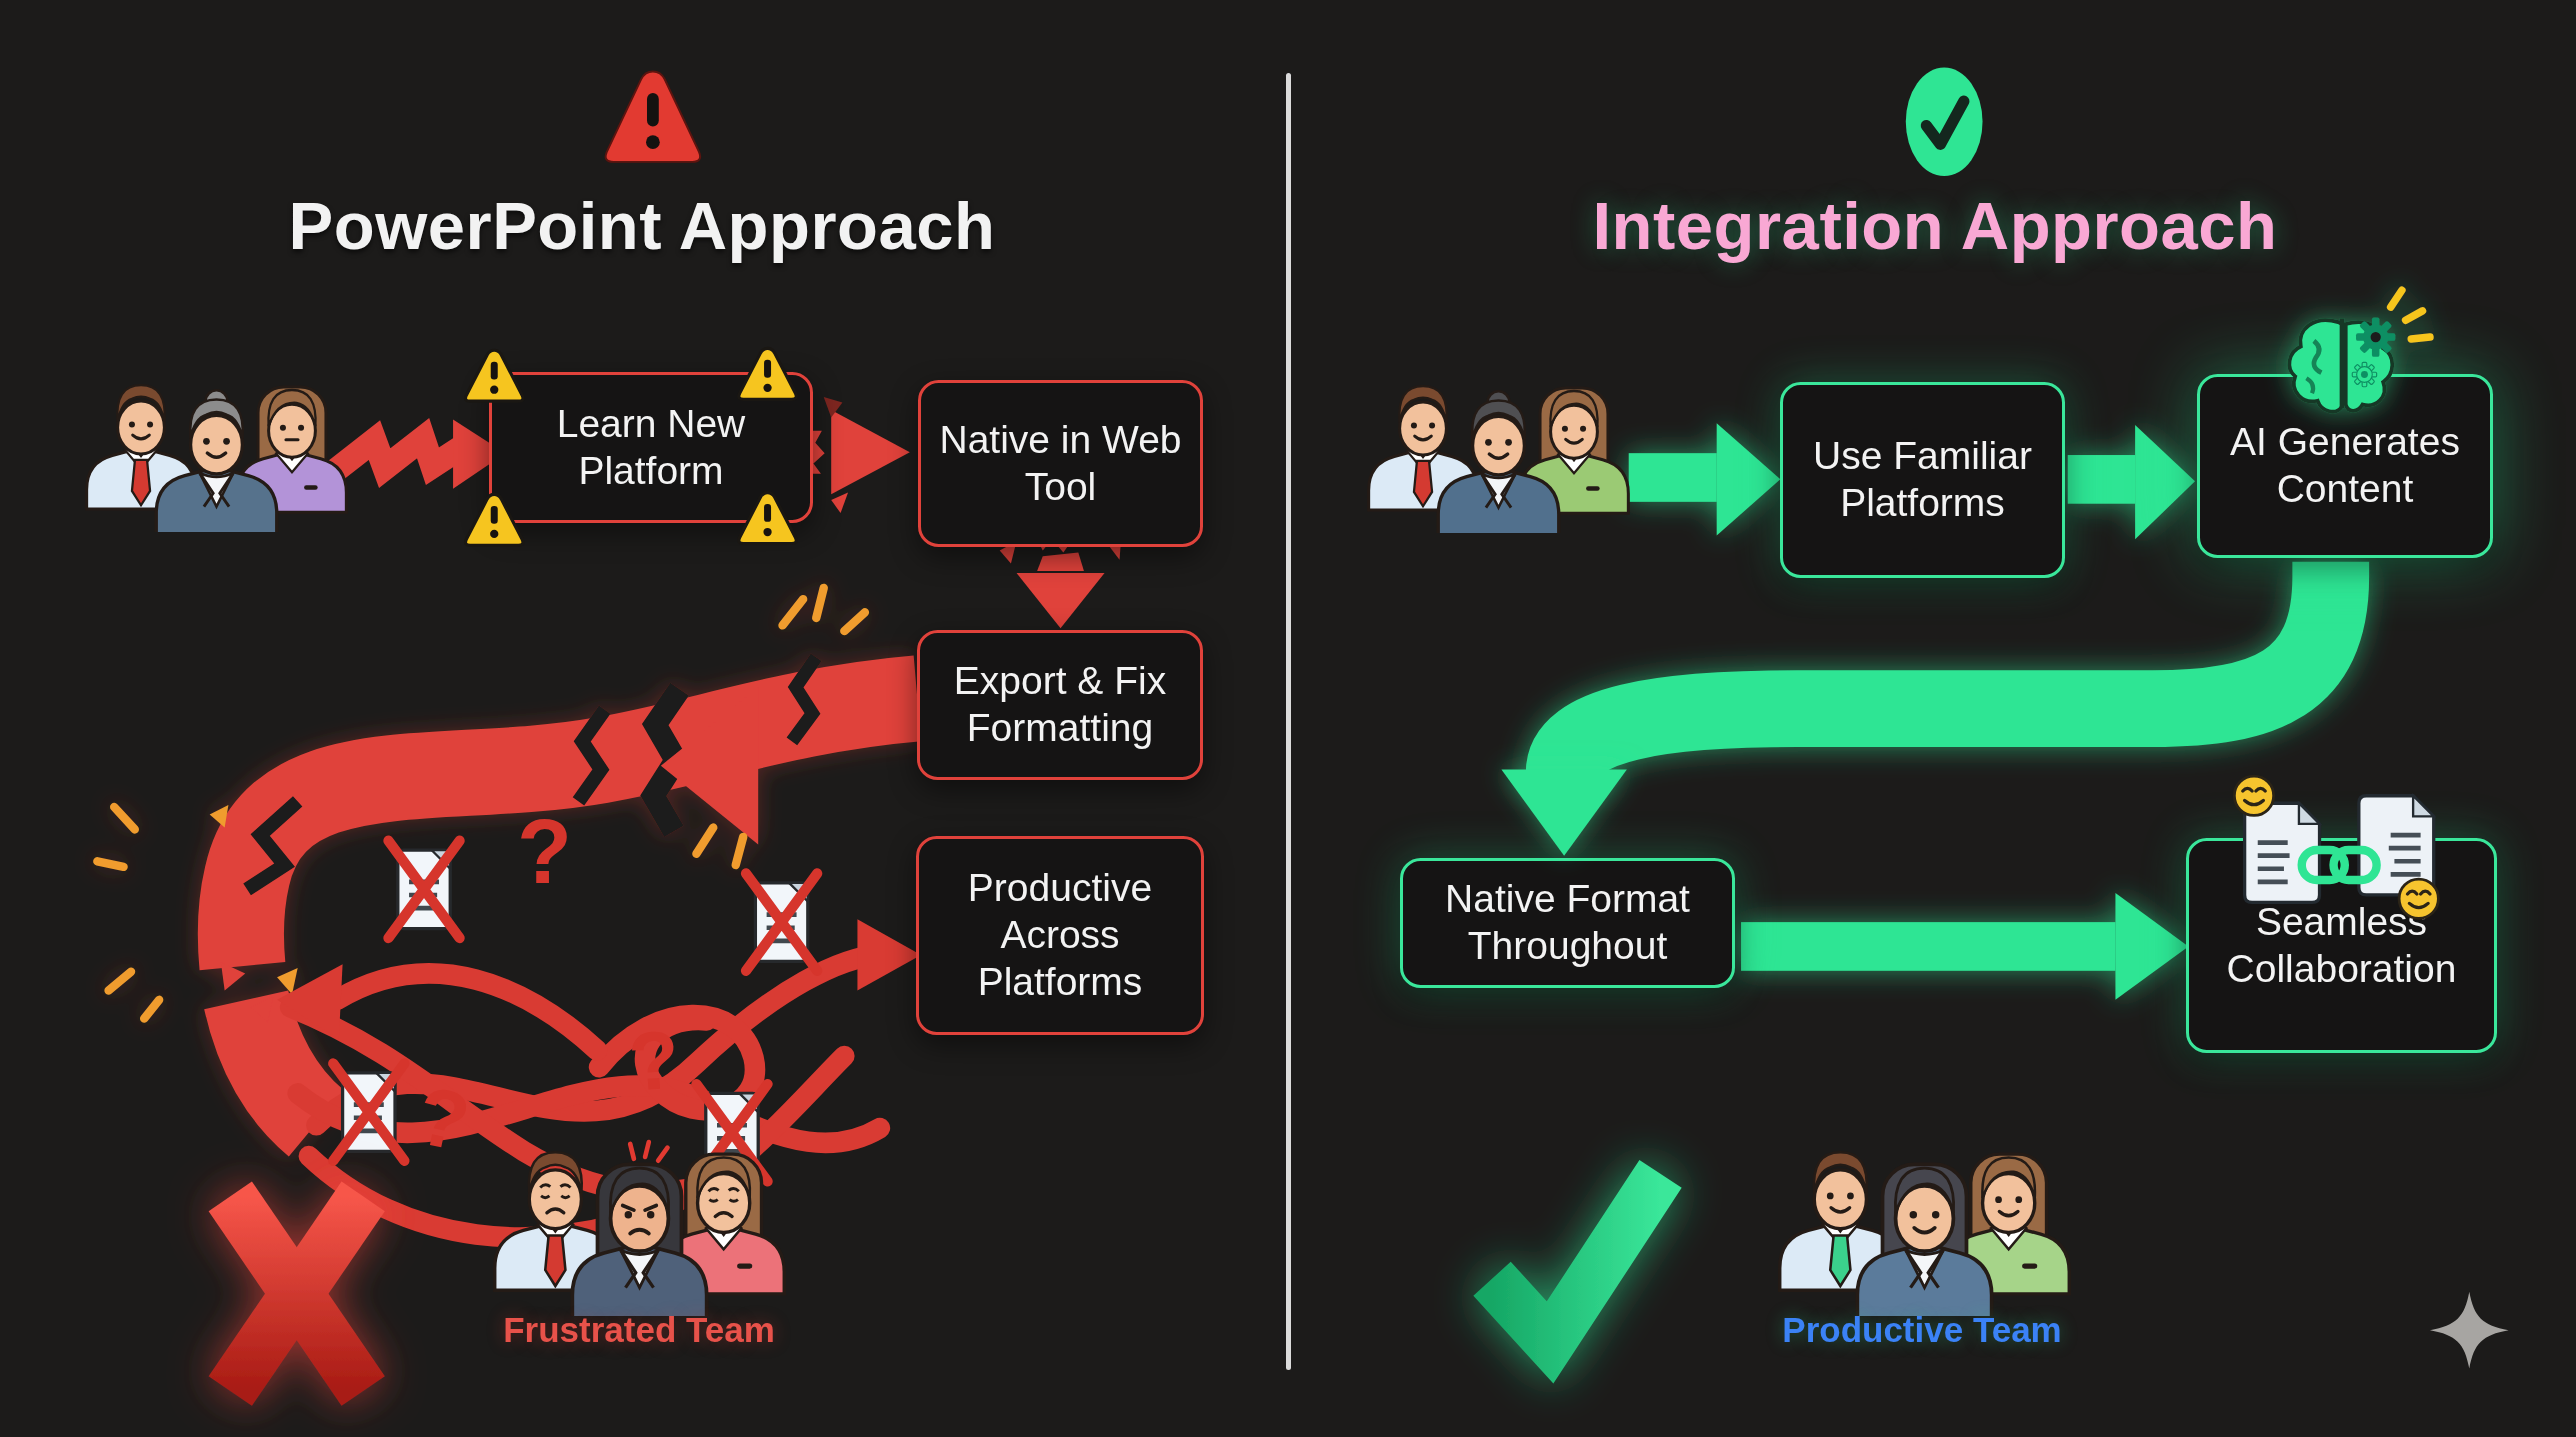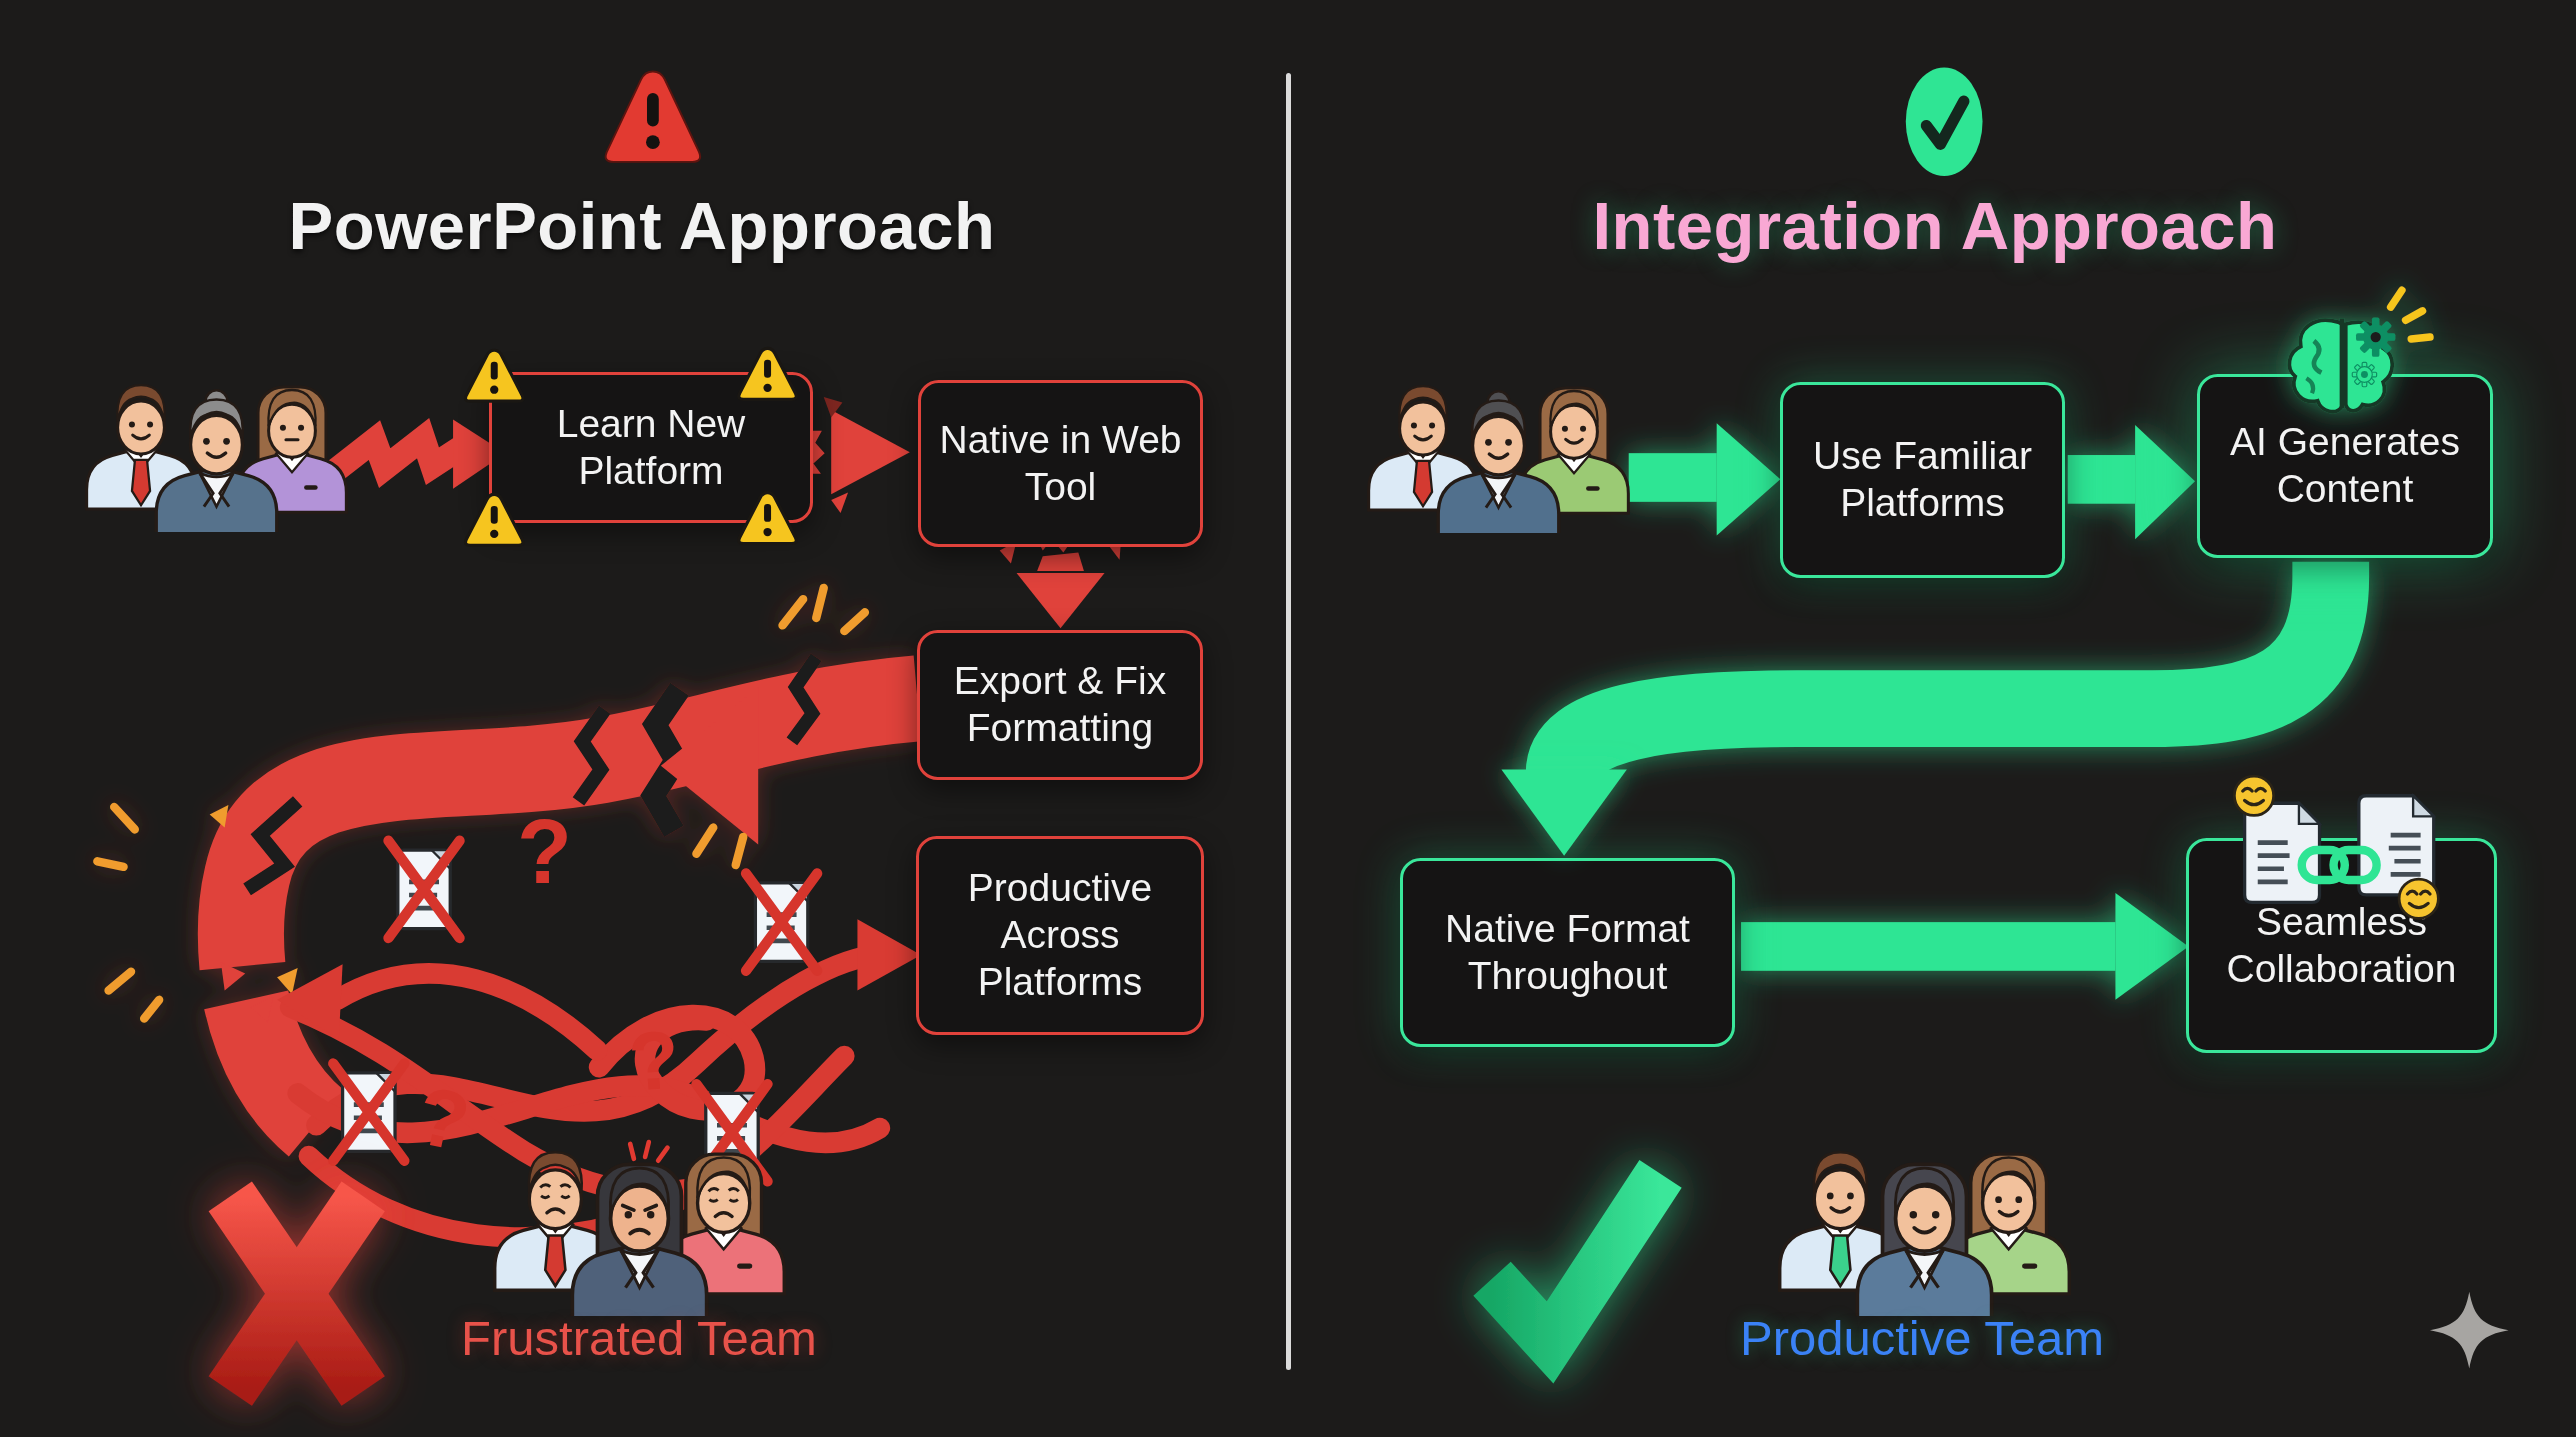--- a/index.html
+++ b/index.html
@@ -13,21 +13,21 @@
          font-weight:700;font-size:67px;letter-spacing:0.5px}
   .title.red-side{color:#f2f2f2;text-shadow:0 2.8px 5.6px rgba(0,0,0,.6)}
   .title.green-side{color:#f9a8d4;text-shadow:0 0 24px rgba(47,229,148,.35)}
   .box{position:absolute;z-index:2;display:flex;align-items:center;justify-content:center;
        text-align:center;background:#151414;border:3.7px solid;border-radius:20.6px;
        color:#f3f3f3;font-size:39px;line-height:1.2;padding:0 13px;box-sizing:border-box;}
   .box.red{border-color:#e0423b;box-shadow:0 9.4px 28px rgba(0,0,0,.45)}
   .box.green{border-color:#3ae79b;box-shadow:0 0 45px rgba(47,229,148,.30),0 9.4px 28px rgba(0,0,0,.45)}
   .box.green.strong{box-shadow:0 0 66px rgba(47,229,148,.42),0 9.4px 28px rgba(0,0,0,.45)}
   .caption{position:absolute;z-index:2;transform:translateX(-50%);white-space:nowrap;
-           font-weight:400;font-size:49px}
+           font-weight:700;font-size:35px}
   .caption.frustrated{color:#e8524a;text-shadow:0 0 17px rgba(232,60,50,.35)}
   .caption.productive{color:#3b82f6;text-shadow:0 0 17px rgba(47,229,148,.35)}
   .qmark{position:absolute;z-index:2;color:#d6352c;font-weight:700;line-height:1}
   .team{position:absolute;z-index:2}
   #overlay-layer{z-index:3}
 </style>
 </head>
 <body>
 
 <div class="stage">
@@ -183,21 +183,21 @@
   <div class="box red" style="left:916px;top:836px;width:288px;height:199px">
        <span>Productive Across Platforms</span>
     </div>
 
   <div class="box green" style="left:1780px;top:382px;width:285px;height:196px">
        <span>Use Familiar Platforms</span>
     </div>
   <div class="box green strong" style="left:2197px;top:374px;width:296px;height:184px">
        <span>AI Generates Content</span>
     </div>
-  <div class="box green" style="left:1400px;top:858px;width:335px;height:189px">
+  <div class="box green" style="left:1400px;top:858px;width:335px;height:130px">
        <span>Native Format Throughout</span>
     </div>
   <div class="box green" style="left:2186px;top:838px;width:311px;height:215px">
        <span>Seamless Collaboration</span>
     </div>
 
   <span class="qmark" style="left:517px;top:807px;font-size:90px">?</span>
   <span class="qmark" style="left:418px;top:1078px;font-size:82px;transform:rotate(12deg)">?</span>
   <span class="qmark" style="left:629px;top:1020px;font-size:82px;transform:rotate(-4deg)">?</span>
 

